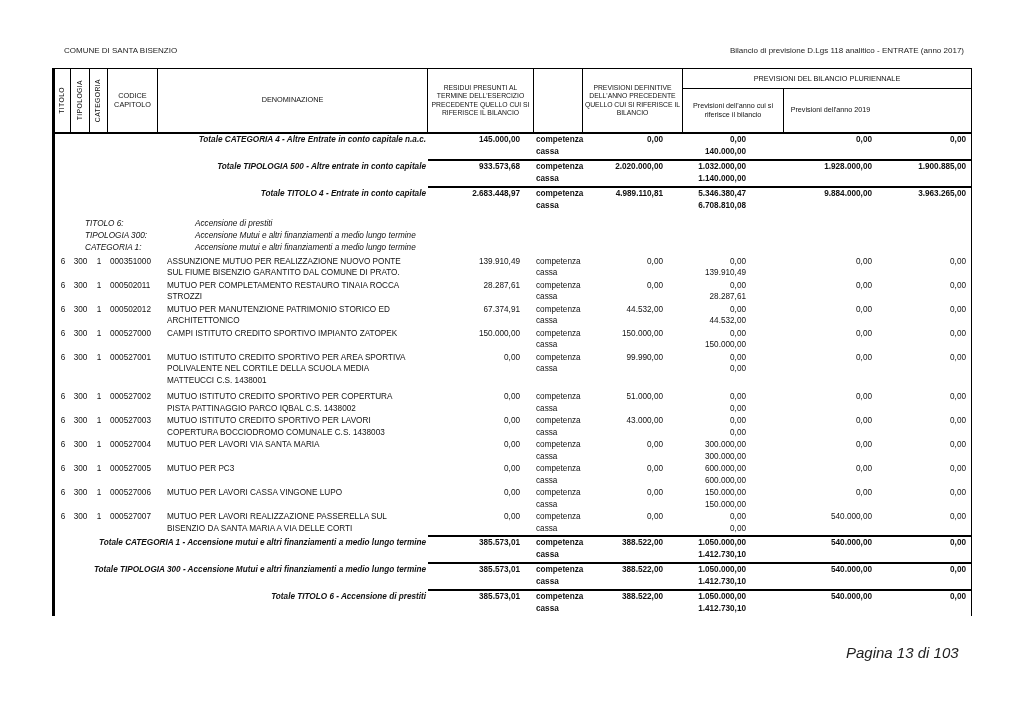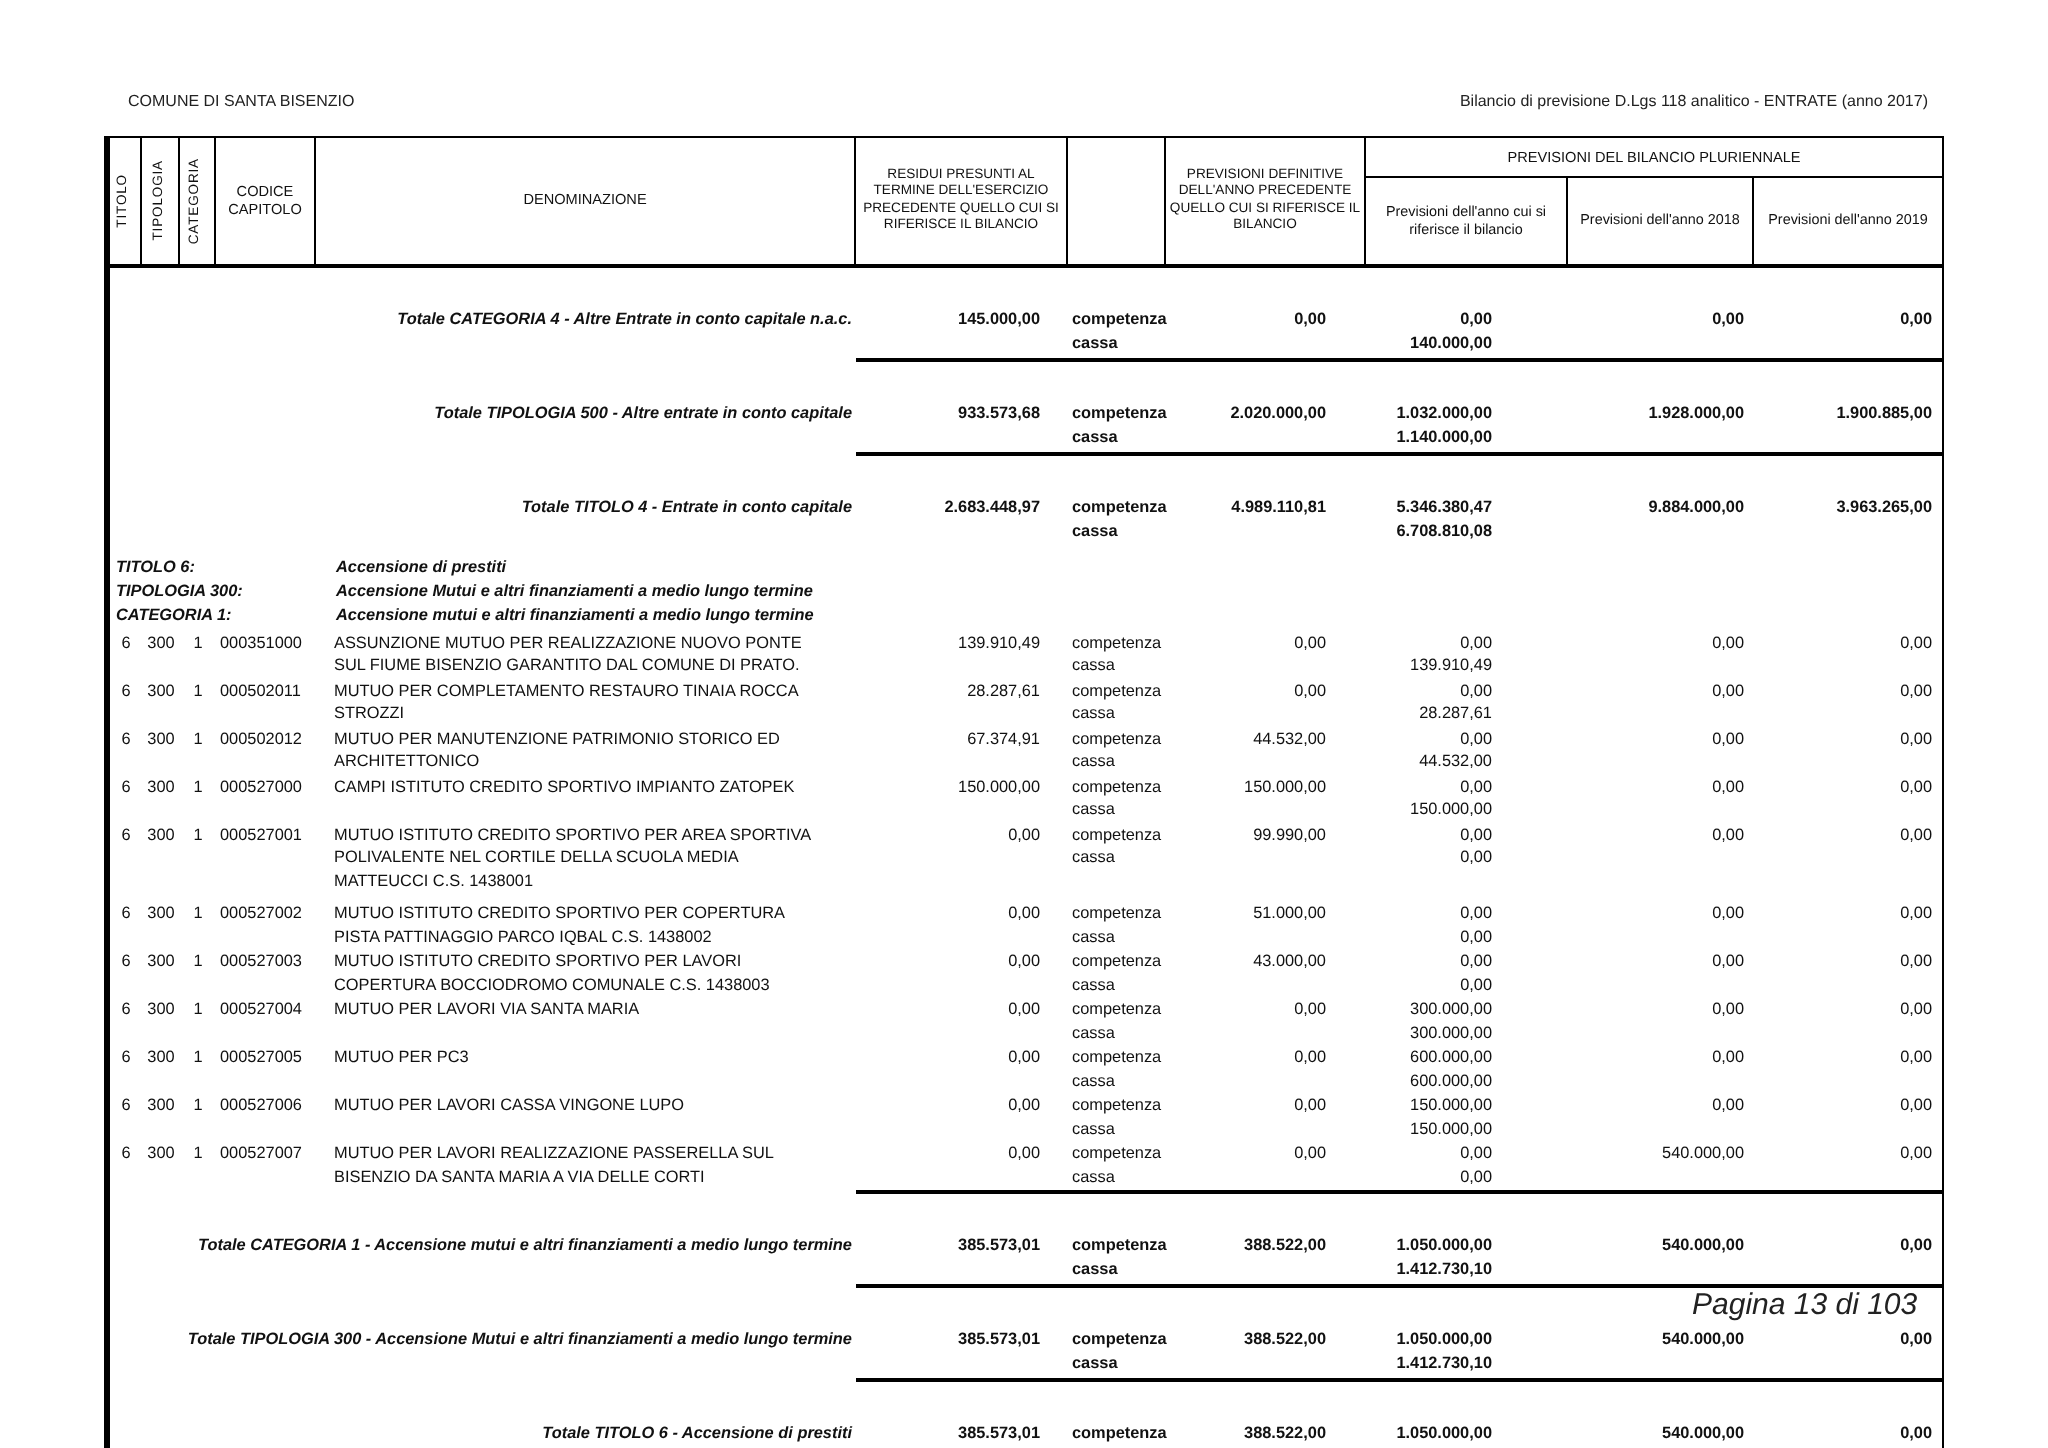--- a/index.html
+++ b/index.html
@@ -31,26 +31,26 @@
   .num{text-align:right;}
   .residui{padding-right:14px;}
   .prevdef{padding-right:20px;}
   .anno{padding-right:38px;}
   .p2018{padding-right:5px;}
   .p2019{padding-right:5px;}
   .comp{padding-left:2px;}
   .den{padding-left:9px;padding-right:4px;white-space:pre-line;}
   .cap{padding-left:2px;}
   .cc{text-align:center;}
-  .brow.total{font-weight:bold;padding:20px 0 2px;}
+  .brow.total{font-weight:bold;padding:0 0 2px;}
   .brow.total .lbl{grid-column:1/6;text-align:right;font-style:italic;padding-right:2px;}
   .brow.detail{margin-bottom:1px;}
   .brow.gap-after{margin-bottom:5px;}
   .hrule{height:2px;background:#000;margin-left:373px;}
-  .section{margin-top:5px;margin-bottom:2px;font-weight:bold;font-style:italic;}
+  .section{margin-top:5px;margin-bottom:2px;font-weight:normal;font-style:italic;margin-left:27px;}
   .sline{display:grid;grid-template-columns:110px 1fr;padding-left:3px;}
   .sline div{font-size:8.2px;line-height:11.9px;}
   .pagefoot{position:absolute;top:644px;left:846px;font-size:15px;font-style:italic;color:#222;}
 </style>
 </head>
 <body>
 
 <div class="page">
 
   <div class="topbar">
@@ -82,23 +82,20 @@
       <div class="hcell c-comp"></div>
       <div class="hcell">
           <span>PREVISIONI DEFINITIVE DELL'ANNO PRECEDENTE QUELLO CUI SI RIFERISCE IL BILANCIO</span>
         </div>
       <div class="hgroup">
         <div class="hgroup-title">PREVISIONI DEL BILANCIO PLURIENNALE</div>
         <div class="hgroup-cols">
           <div class="hcell">
               <span>Previsioni dell'anno cui si riferisce il bilancio</span>
             </div>
-          <div class="hcell">
-              <span>Previsioni dell'anno 2018</span>
-            </div>
           <div class="hcell last">
               <span>Previsioni dell'anno 2019</span>
             </div>
         </div>
       </div>
     </div>
     <div class="tbody" id="tbody">
         <div class="brow total">
           <div class="cell lbl">Totale CATEGORIA 4 - Altre Entrate in conto capitale n.a.c.</div>
           <div class="cell num residui">145.000,00</div>

